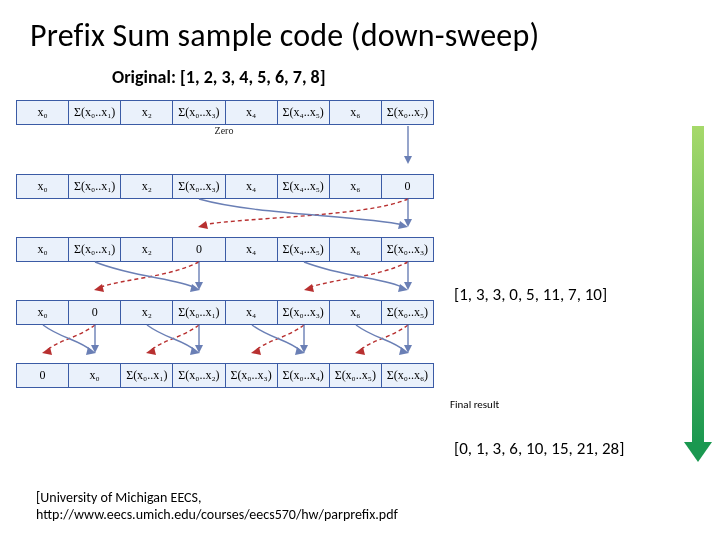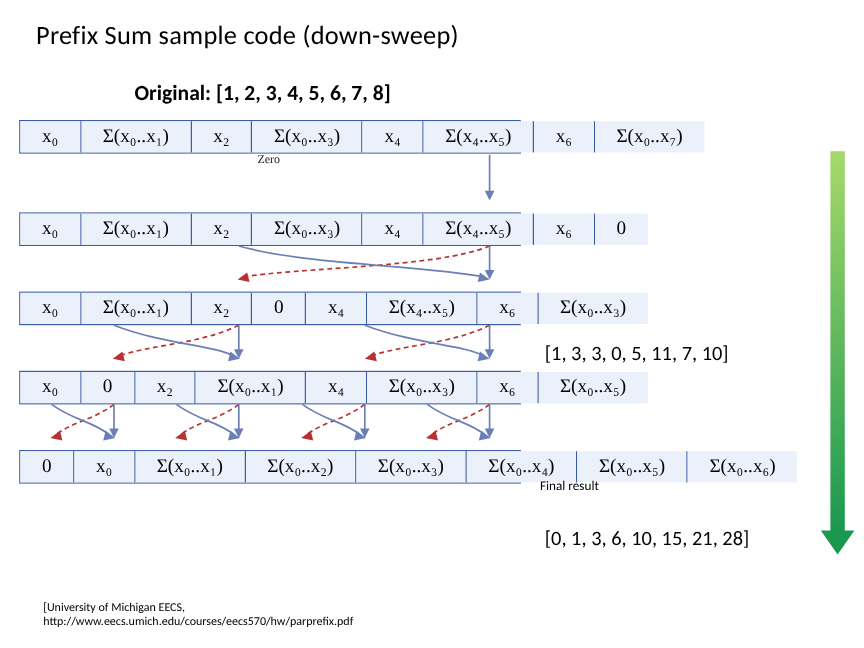--- a/index.html
+++ b/index.html
@@ -1,41 +1,41 @@
 <!DOCTYPE html>
 <html><head>
 <meta charset="utf-8">
 <style>
   html,body{margin:0;padding:0;width:720px;height:540px;background:#fff;font-family:"Calibri","Segoe UI",sans-serif;color:#000;overflow:hidden}
   .slide{position:relative;width:720px;height:540px}
-  .title{position:absolute;left:30px;top:16px;font-size:22px;font-weight:400;letter-spacing:0.2px}
+  .title{position:absolute;left:30px;top:16px;font-size:32px;font-weight:400;letter-spacing:0.2px}
   .original{position:absolute;left:112px;top:66px;font-size:18px;font-weight:700}
   .diagram{position:absolute;left:16px;top:100px;width:418px}
   .stage{margin-bottom:10px}
   .row{display:flex;border:1px solid #3b5ba5}
-  .cell{flex:1 1 0;border-right:1px solid #3b5ba5;background:#eaf1fb;font-family:"Times New Roman",serif;font-size:16px;text-align:center;padding:4px 18px;white-space:nowrap}
+  .cell{flex:1 1 0;border-right:1px solid #3b5ba5;background:#eaf1fb;font-family:"Times New Roman",serif;font-size:12px;text-align:center;padding:4px 1px;white-space:nowrap}
   .cell:last-child{border-right:none}
   .zero-lbl{font-family:"Times New Roman",serif;font-size:10px;text-align:center;padding-right:2px;color:#222}
   .arrows{position:relative;height:28px}
   svg.arr{position:absolute;left:0;top:0;width:418px;height:28px;overflow:visible}
   .solid{stroke:#6a7fb5;stroke-width:1.4;fill:none}
   .dashed{stroke:#b83030;stroke-width:1.4;fill:none;stroke-dasharray:4 3}
   .arrhead{fill:#6a7fb5}
   .arrhead-red{fill:#b83030}
   .values{position:absolute;left:454px;font-size:17px;font-weight:400}
   .v0{top:134px}
   .v1{top:208px}
   .v2{top:284px}
   .v3{top:358px}
   .fr{position:absolute;left:450px;top:398px;font-size:11px}
   .v4{top:438px}
   .bigarrow{position:absolute;left:688px;top:126px;width:20px;height:336px}
   .bigarrow .shaft{position:absolute;left:4px;top:0;width:12px;height:318px;background:linear-gradient(to bottom,#a6d96a,#1a9850)}
   .bigarrow .head{position:absolute;left:-4px;top:316px;width:0;height:0;border-left:14px solid transparent;border-right:14px solid transparent;border-top:20px solid #1a9850}
-  .credit{position:absolute;left:36px;bottom:16px;font-size:10px;line-height:1.2;color:#000}
+  .credit{position:absolute;left:36px;bottom:16px;font-size:14px;line-height:1.2;color:#000}
 </style>
 </head>
 <body>
 
 <div class="slide">
   <div class="title">Prefix Sum sample code (down-sweep)</div>
   <div class="original">Original:  [1, 2, 3, 4, 5, 6, 7, 8]</div>
 
   <div class="diagram">
 

